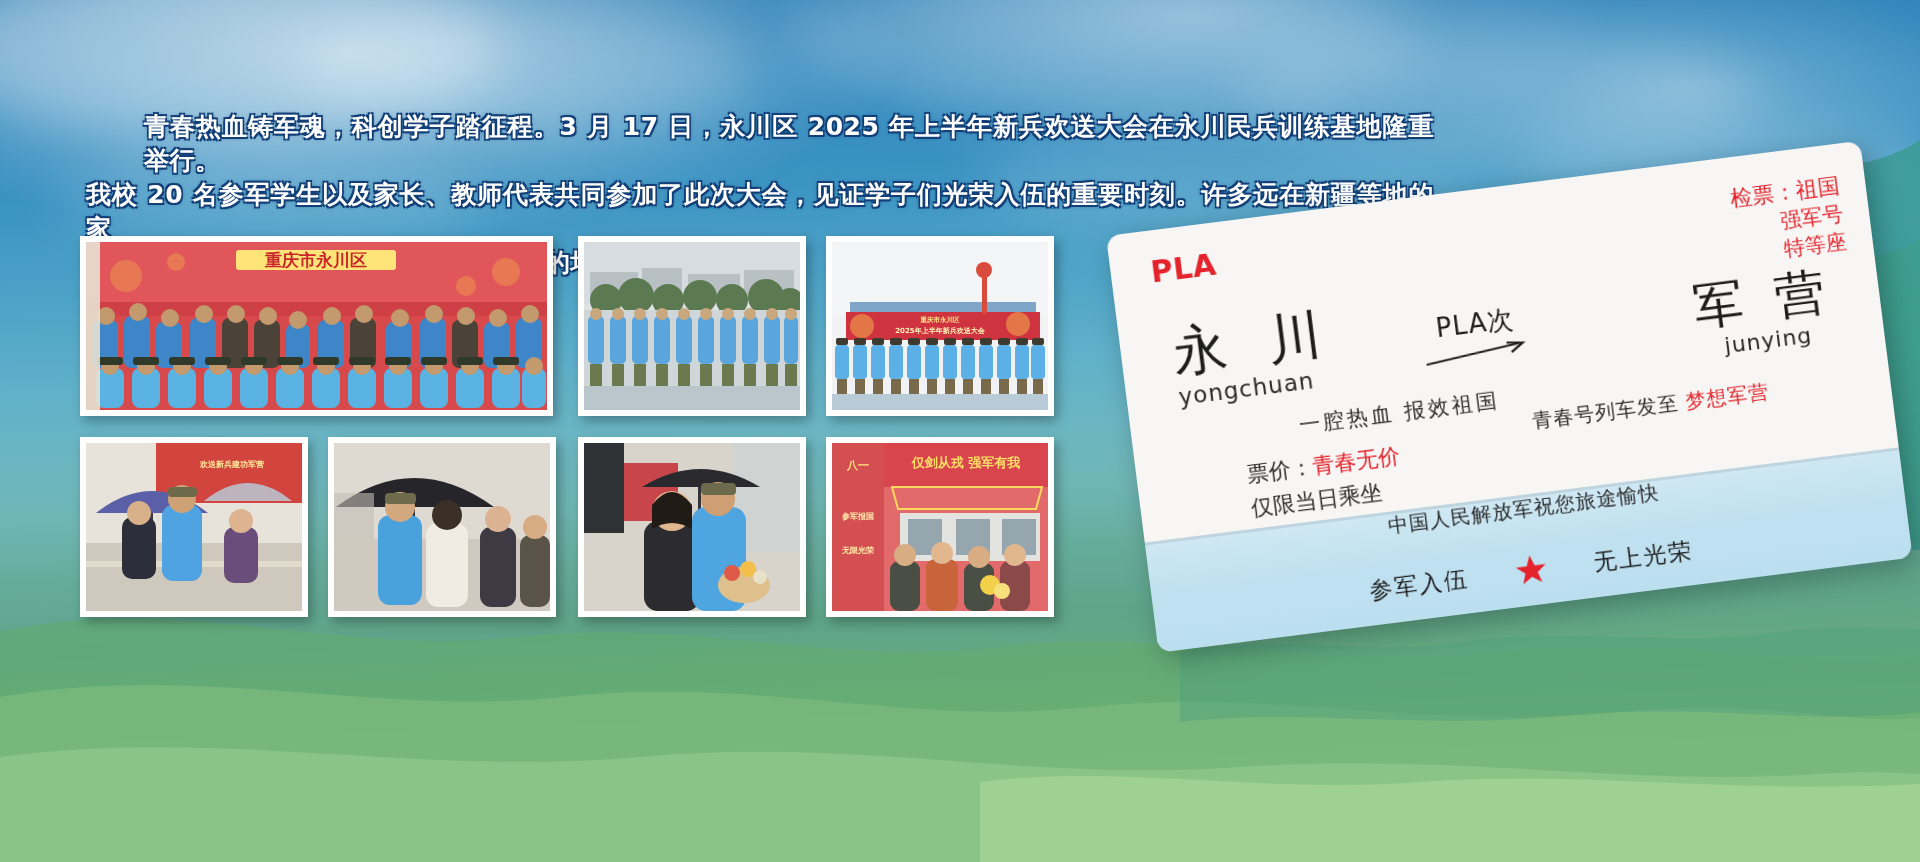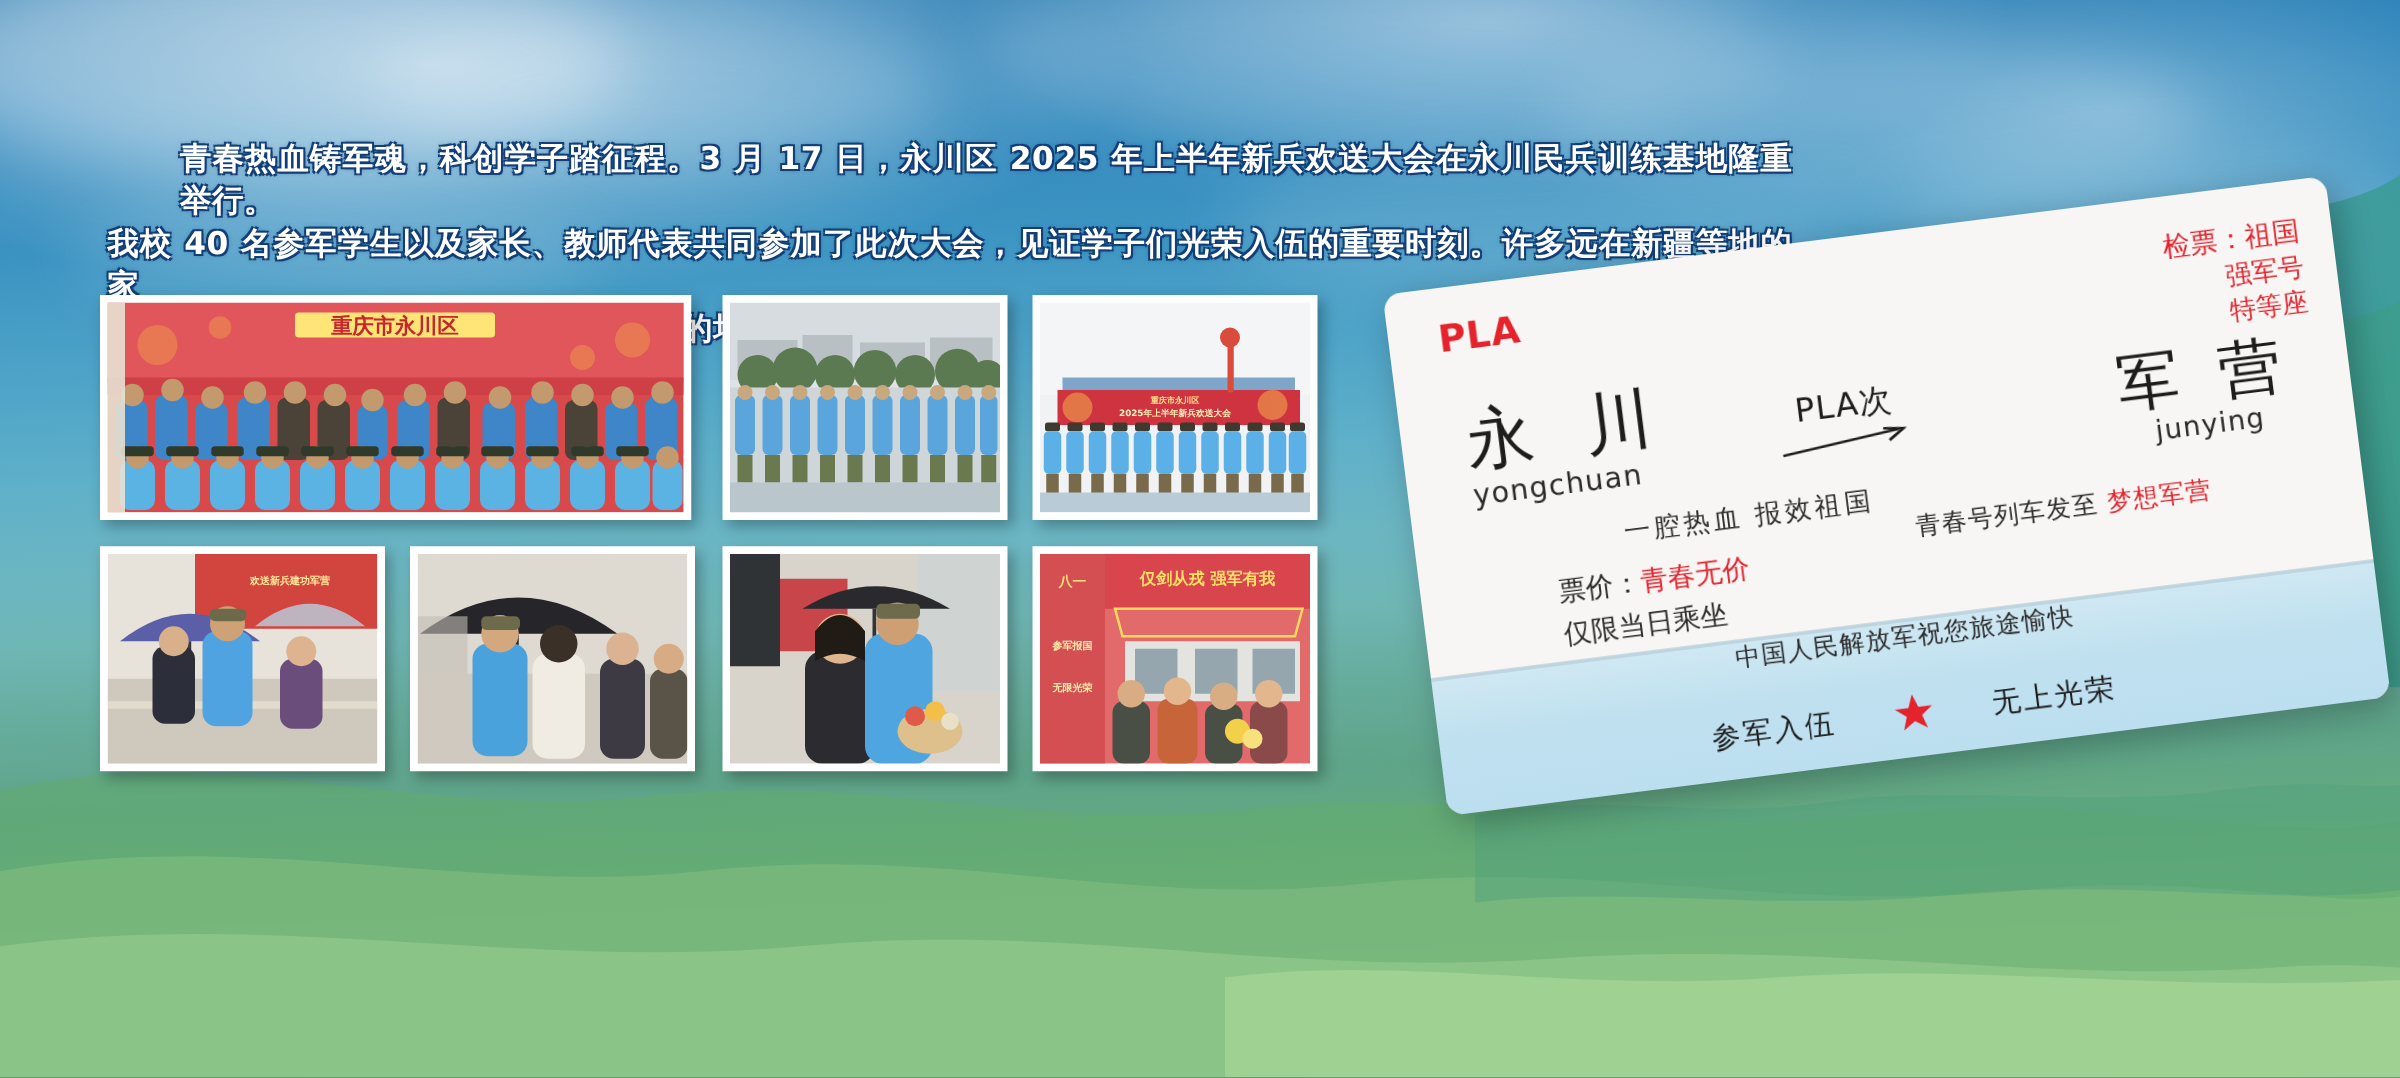--- a/index.html
+++ b/index.html
@@ -185,21 +185,21 @@
       <path d="M0,150 C180,110 340,175 520,155 C700,135 820,185 1000,165 C1180,145 1320,190 1500,170 C1680,150 1820,195 1920,175 L1920,380 L0,380 Z" fill="#63ab6d" opacity="0.55"></path>
       <path d="M0,215 C200,180 380,235 560,215 C760,193 900,245 1090,225 C1280,205 1420,250 1620,230 C1760,216 1860,245 1920,235 L1920,380 L0,380 Z" fill="#7cba7e" opacity="0.75"></path>
       <path d="M0,275 C220,245 420,295 640,275 C860,255 1020,300 1240,285 C1460,270 1620,305 1820,292 C1880,288 1910,292 1920,292 L1920,380 L0,380 Z" fill="#8dc78a" opacity="0.85"></path>
       <path d="M980,300 C1120,282 1260,312 1420,300 C1580,288 1720,312 1920,302 L1920,380 L980,380 Z" fill="#a2d395" opacity="0.8"></path>
       <path d="M1180,170 C1280,150 1360,175 1460,160 C1560,145 1680,165 1780,150 C1850,140 1900,150 1920,146 L1920,230 C1820,244 1700,220 1560,234 C1420,248 1300,226 1180,240 Z" fill="#4f9f7e" opacity="0.45"></path>
     </svg>
   </div>
 
   <div class="headline">
     <p class="hl-1">青春热血铸军魂，科创学子踏征程。3 月 17 日，永川区 2025 年上半年新兵欢送大会在永川民兵训练基地隆重举行。</p>
-    <p class="hl-2">我校 40 名参军学生以及家长、教师代表共同参加了此次大会，见证学子们光荣入伍的重要时刻。许多远在新疆等地的家</p>
+    <p class="hl-2">我校 20 名参军学生以及家长、教师代表共同参加了此次大会，见证学子们光荣入伍的重要时刻。许多远在新疆等地的家</p>
     <p class="hl-3">长也专程赶来，为孩子们送行，并对学校的培养表示感谢。</p>
   </div>
 
   <div class="photo" style="left:80px;top:236px;width:473px;height:180px;">
     <div class="inner">
       <svg width="100%" height="100%" viewBox="0 0 461 168" preserveAspectRatio="none">
         <rect width="461" height="168" fill="#d8494b"></rect>
         <rect y="0" width="461" height="64" fill="#e0565a"></rect>
         <rect y="60" width="461" height="14" fill="#cf3f46"></rect>
         <g fill="#ffe477">

